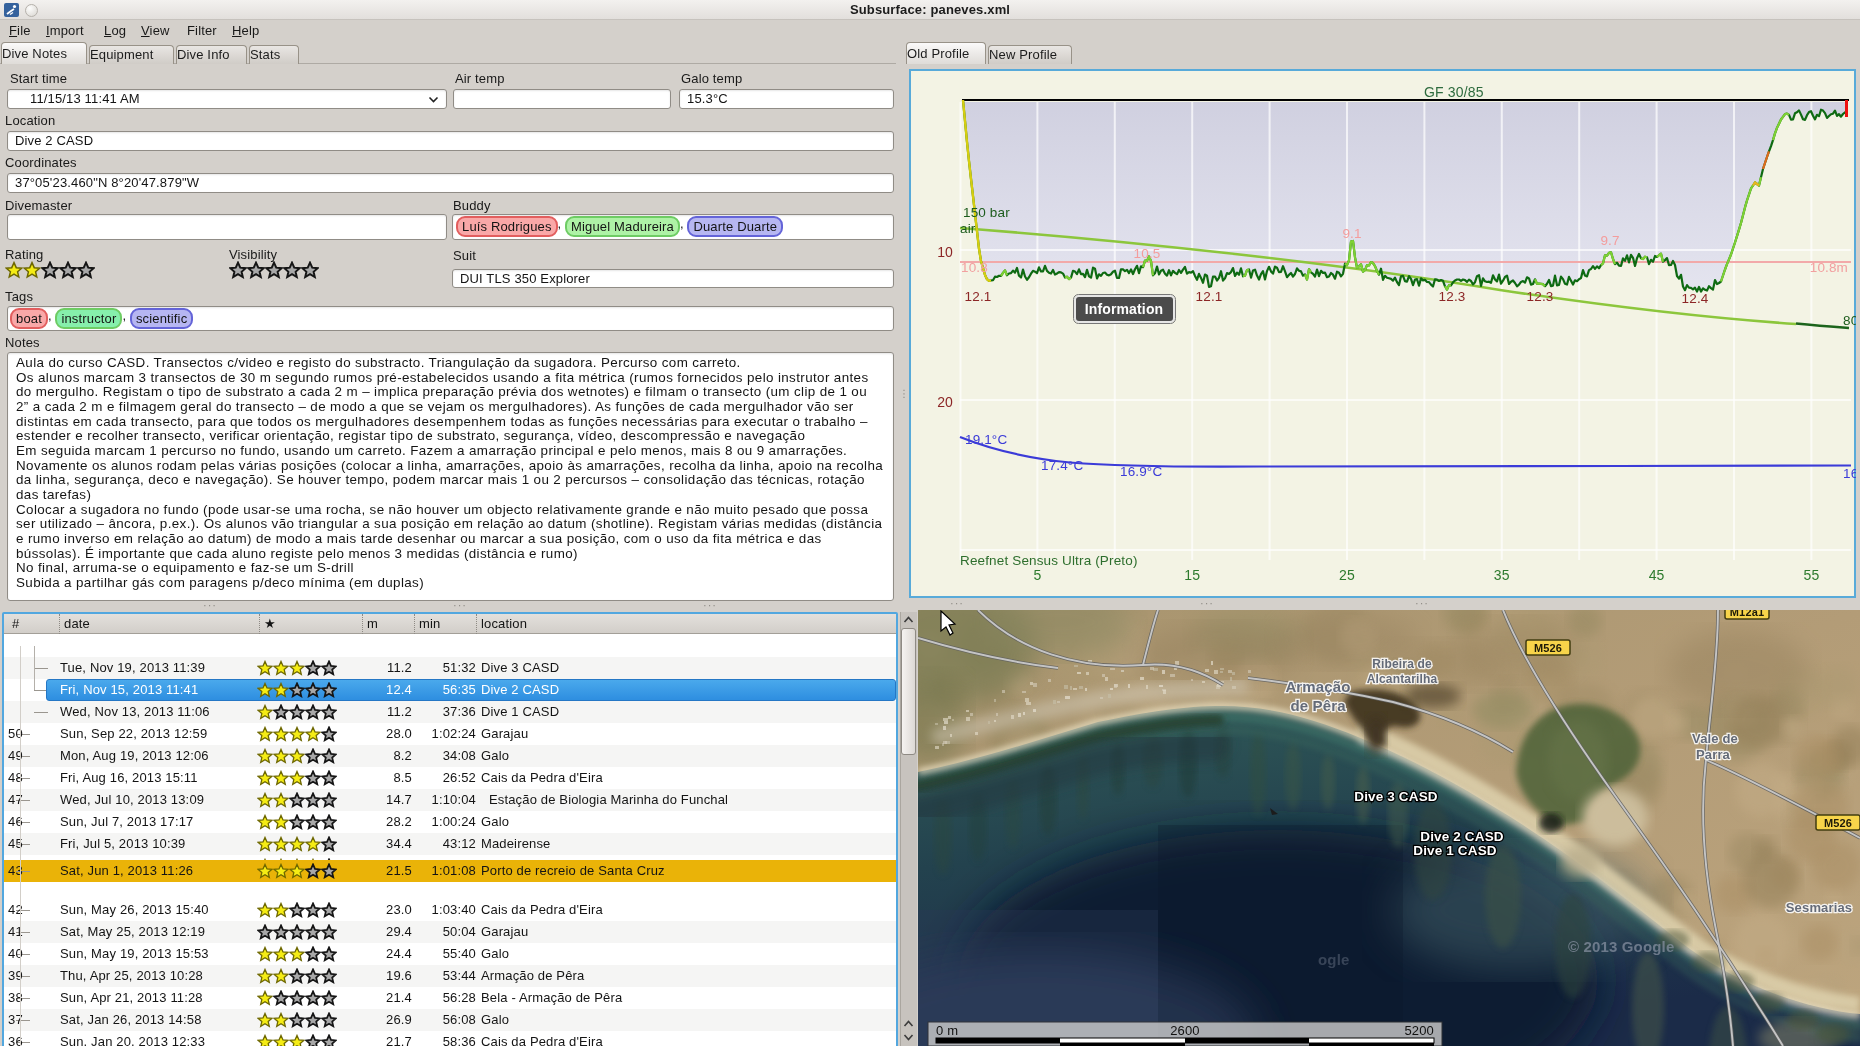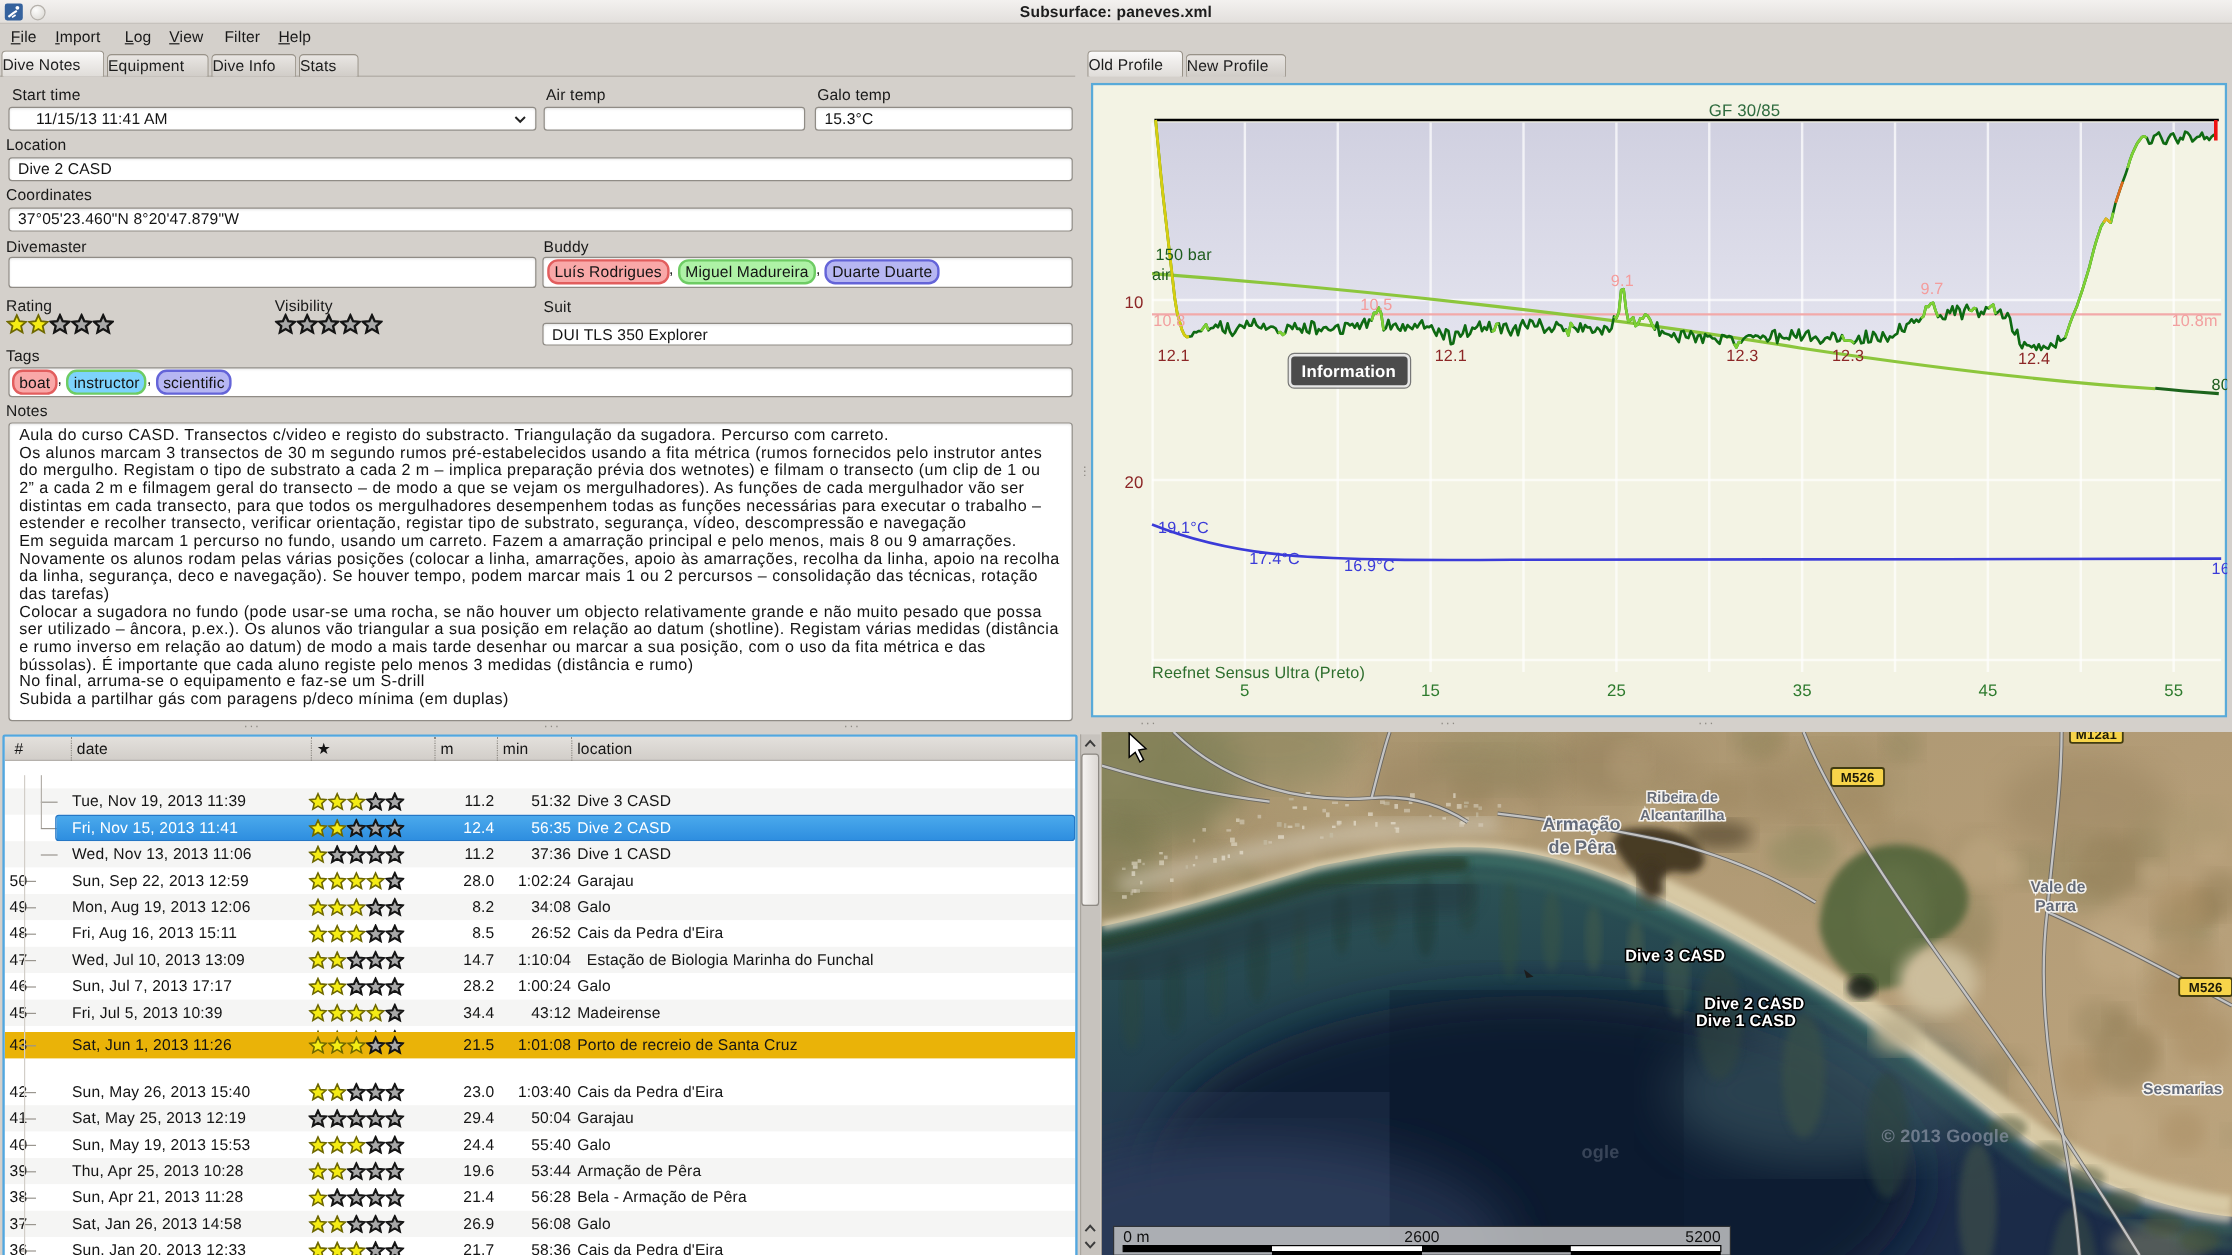--- a/index.html
+++ b/index.html
@@ -93,21 +93,21 @@
       <path d="M12 2.2 L15 8.9 L22.2 9.6 L16.8 14.4 L18.4 21.4 L12 17.6 L5.6 21.4 L7.2 14.4 L1.8 9.6 L9 8.9 Z" fill="#a8a8a8" stroke="#151515" stroke-width="2.6"></path>
     </svg>
     <svg width="18" height="18" viewBox="0 0 24 24">
       <path d="M12 2.2 L15 8.9 L22.2 9.6 L16.8 14.4 L18.4 21.4 L12 17.6 L5.6 21.4 L7.2 14.4 L1.8 9.6 L9 8.9 Z" fill="#a8a8a8" stroke="#151515" stroke-width="2.6"></path>
     </svg>
     <svg width="18" height="18" viewBox="0 0 24 24">
       <path d="M12 2.2 L15 8.9 L22.2 9.6 L16.8 14.4 L18.4 21.4 L12 17.6 L5.6 21.4 L7.2 14.4 L1.8 9.6 L9 8.9 Z" fill="#a8a8a8" stroke="#151515" stroke-width="2.6"></path>
     </svg>
   </div>
 <div class="lb" style="left:5px;top:289px">Tags</div>
-<div class="inp" style="left:7px;top:306px;width:887px;height:25px;padding:1px 0 0 2px;white-space:nowrap"><span class="pill" style="background:#f9a8a8;border-color:#e25e5e">boat</span>, <span class="pill" style="background:#7dd3fc;border-color:#6ecc64">instructor</span>, <span class="pill" style="background:#b6b6f2;border-color:#6464d8">scientific</span></div>
+<div class="inp" style="left:7px;top:306px;width:887px;height:25px;padding:1px 0 0 2px;white-space:nowrap"><span class="pill" style="background:#f9a8a8;border-color:#e25e5e">boat</span>, <span class="pill" style="background:#86efac;border-color:#6ecc64">instructor</span>, <span class="pill" style="background:#b6b6f2;border-color:#6464d8">scientific</span></div>
 <div class="lb" style="left:5px;top:335px">Notes</div>
 <div class="inp" style="left:7px;top:352px;width:887px;height:249px;padding:3px 8px;line-height:14.65px;font-size:13.4px;letter-spacing:0.38px">Aula do curso CASD. Transectos c/video e registo do substracto. Triangulação da sugadora. Percurso com carreto.<br>Os alunos marcam 3 transectos de 30 m segundo rumos pré-estabelecidos usando a fita métrica (rumos fornecidos pelo instrutor antes<br>do mergulho. Registam o tipo de substrato a cada 2 m – implica preparação prévia dos wetnotes) e filmam o transecto (um clip de 1 ou<br>2” a cada 2 m e filmagem geral do transecto – de modo a que se vejam os mergulhadores). As funções de cada mergulhador vão ser<br>distintas em cada transecto, para que todos os mergulhadores desempenhem todas as funções necessárias para executar o trabalho –<br>estender e recolher transecto, verificar orientação, registar tipo de substrato, segurança, vídeo, descompressão e navegação<br>Em seguida marcam 1 percurso no fundo, usando um carreto. Fazem a amarração principal e pelo menos, mais 8 ou 9 amarrações.<br>Novamente os alunos rodam pelas várias posições (colocar a linha, amarrações, apoio às amarrações, recolha da linha, apoio na recolha<br>da linha, segurança, deco e navegação). Se houver tempo, podem marcar mais 1 ou 2 percursos – consolidação das técnicas, rotação<br>das tarefas)<br>Colocar a sugadora no fundo (pode usar-se uma rocha, se não houver um objecto relativamente grande e não muito pesado que possa<br>ser utilizado – âncora, p.ex.). Os alunos vão triangular a sua posição em relação ao datum (shotline). Registam várias medidas (distância<br>e rumo inverso em relação ao datum) de modo a mais tarde desenhar ou marcar a sua posição, com o uso da fita métrica e das<br>bússolas). É importante que cada aluno registe pelo menos 3 medidas (distância e rumo)<br>No final, arruma-se o equipamento e faz-se um S-drill<br>Subida a partilhar gás com paragens p/deco mínima (em duplas)</div>
 
 <div class="lb" style="left:203px;top:599px;color:#8e8a84;letter-spacing:1px;font-size:11px">···</div>
 <div class="lb" style="left:453px;top:599px;color:#8e8a84;letter-spacing:1px;font-size:11px">···</div>
 <div class="lb" style="left:703px;top:599px;color:#8e8a84;letter-spacing:1px;font-size:11px">···</div>
 <div class="lb" style="left:950px;top:597px;color:#8e8a84;letter-spacing:1px;font-size:11px">···</div>
 <div class="lb" style="left:1200px;top:597px;color:#8e8a84;letter-spacing:1px;font-size:11px">···</div>
 <div class="lb" style="left:1415px;top:597px;color:#8e8a84;letter-spacing:1px;font-size:11px">···</div>
 <div class="lb" style="left:899px;top:392px;color:#8e8a84;font-size:10px;line-height:4px">⋮</div>

